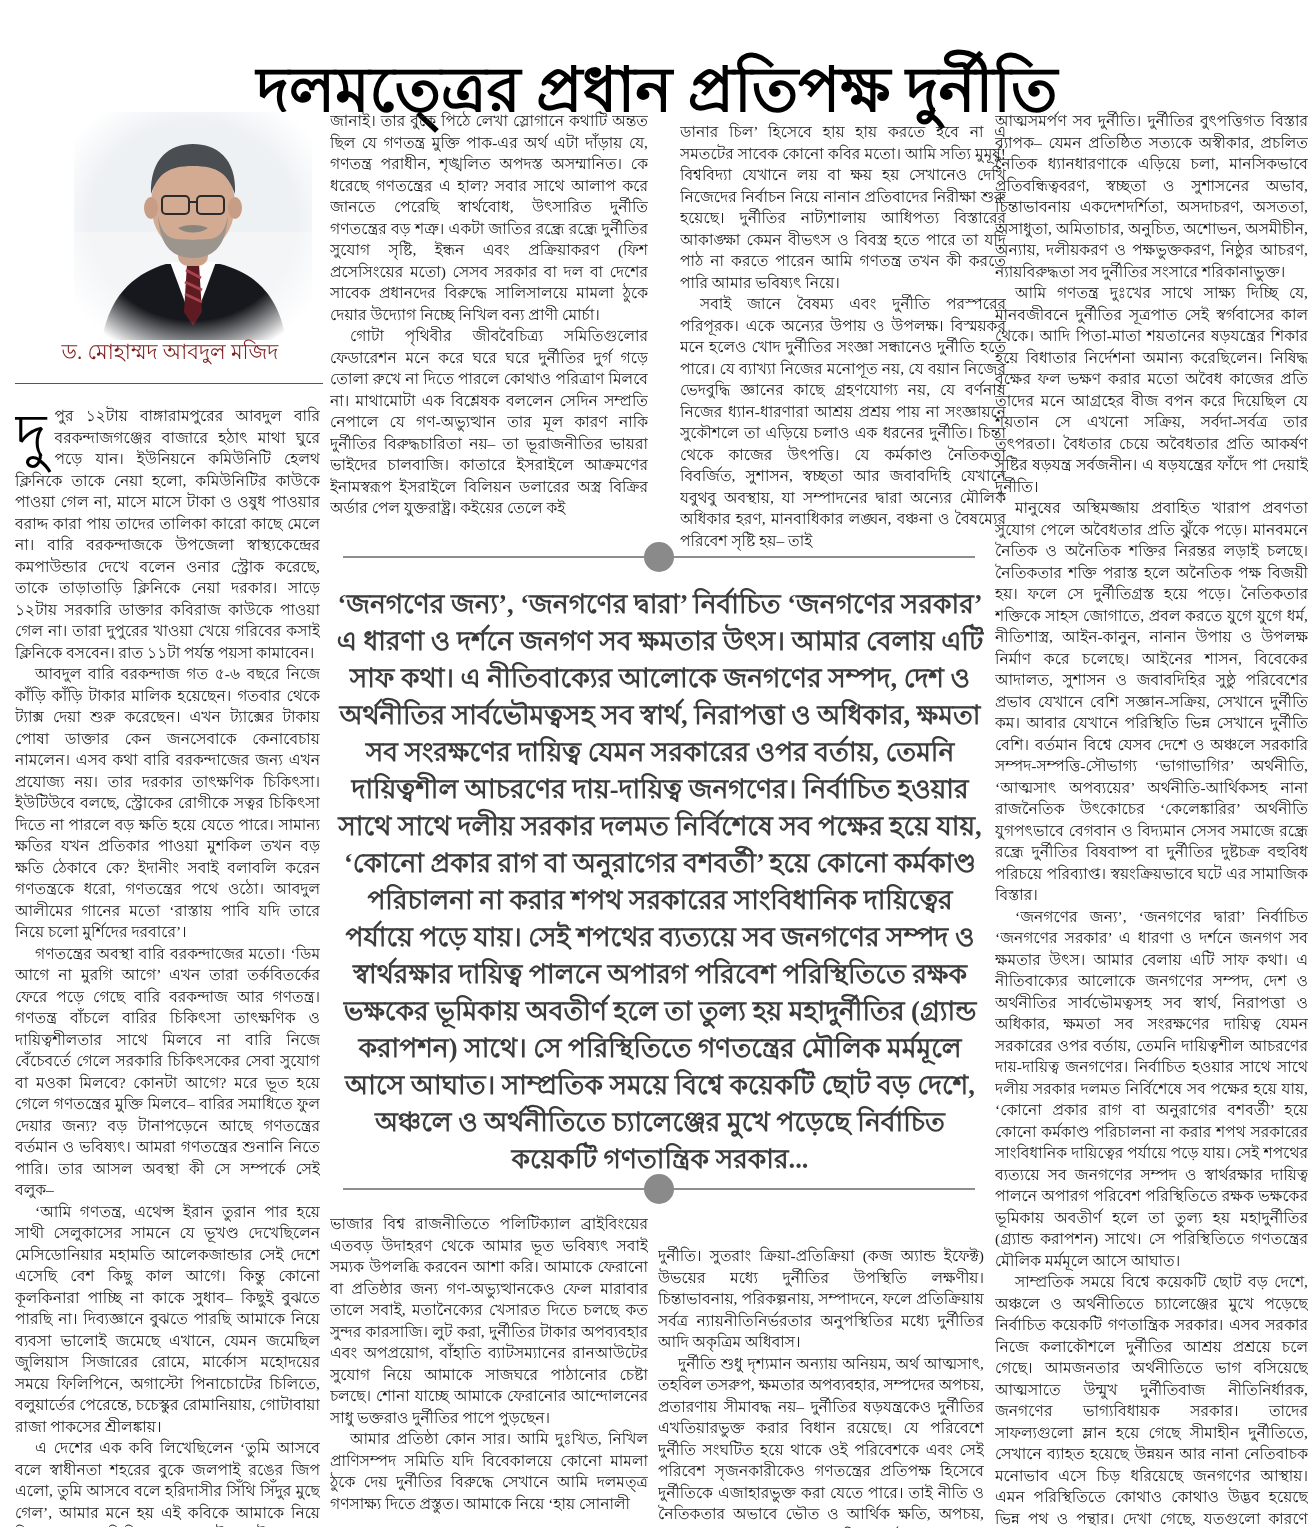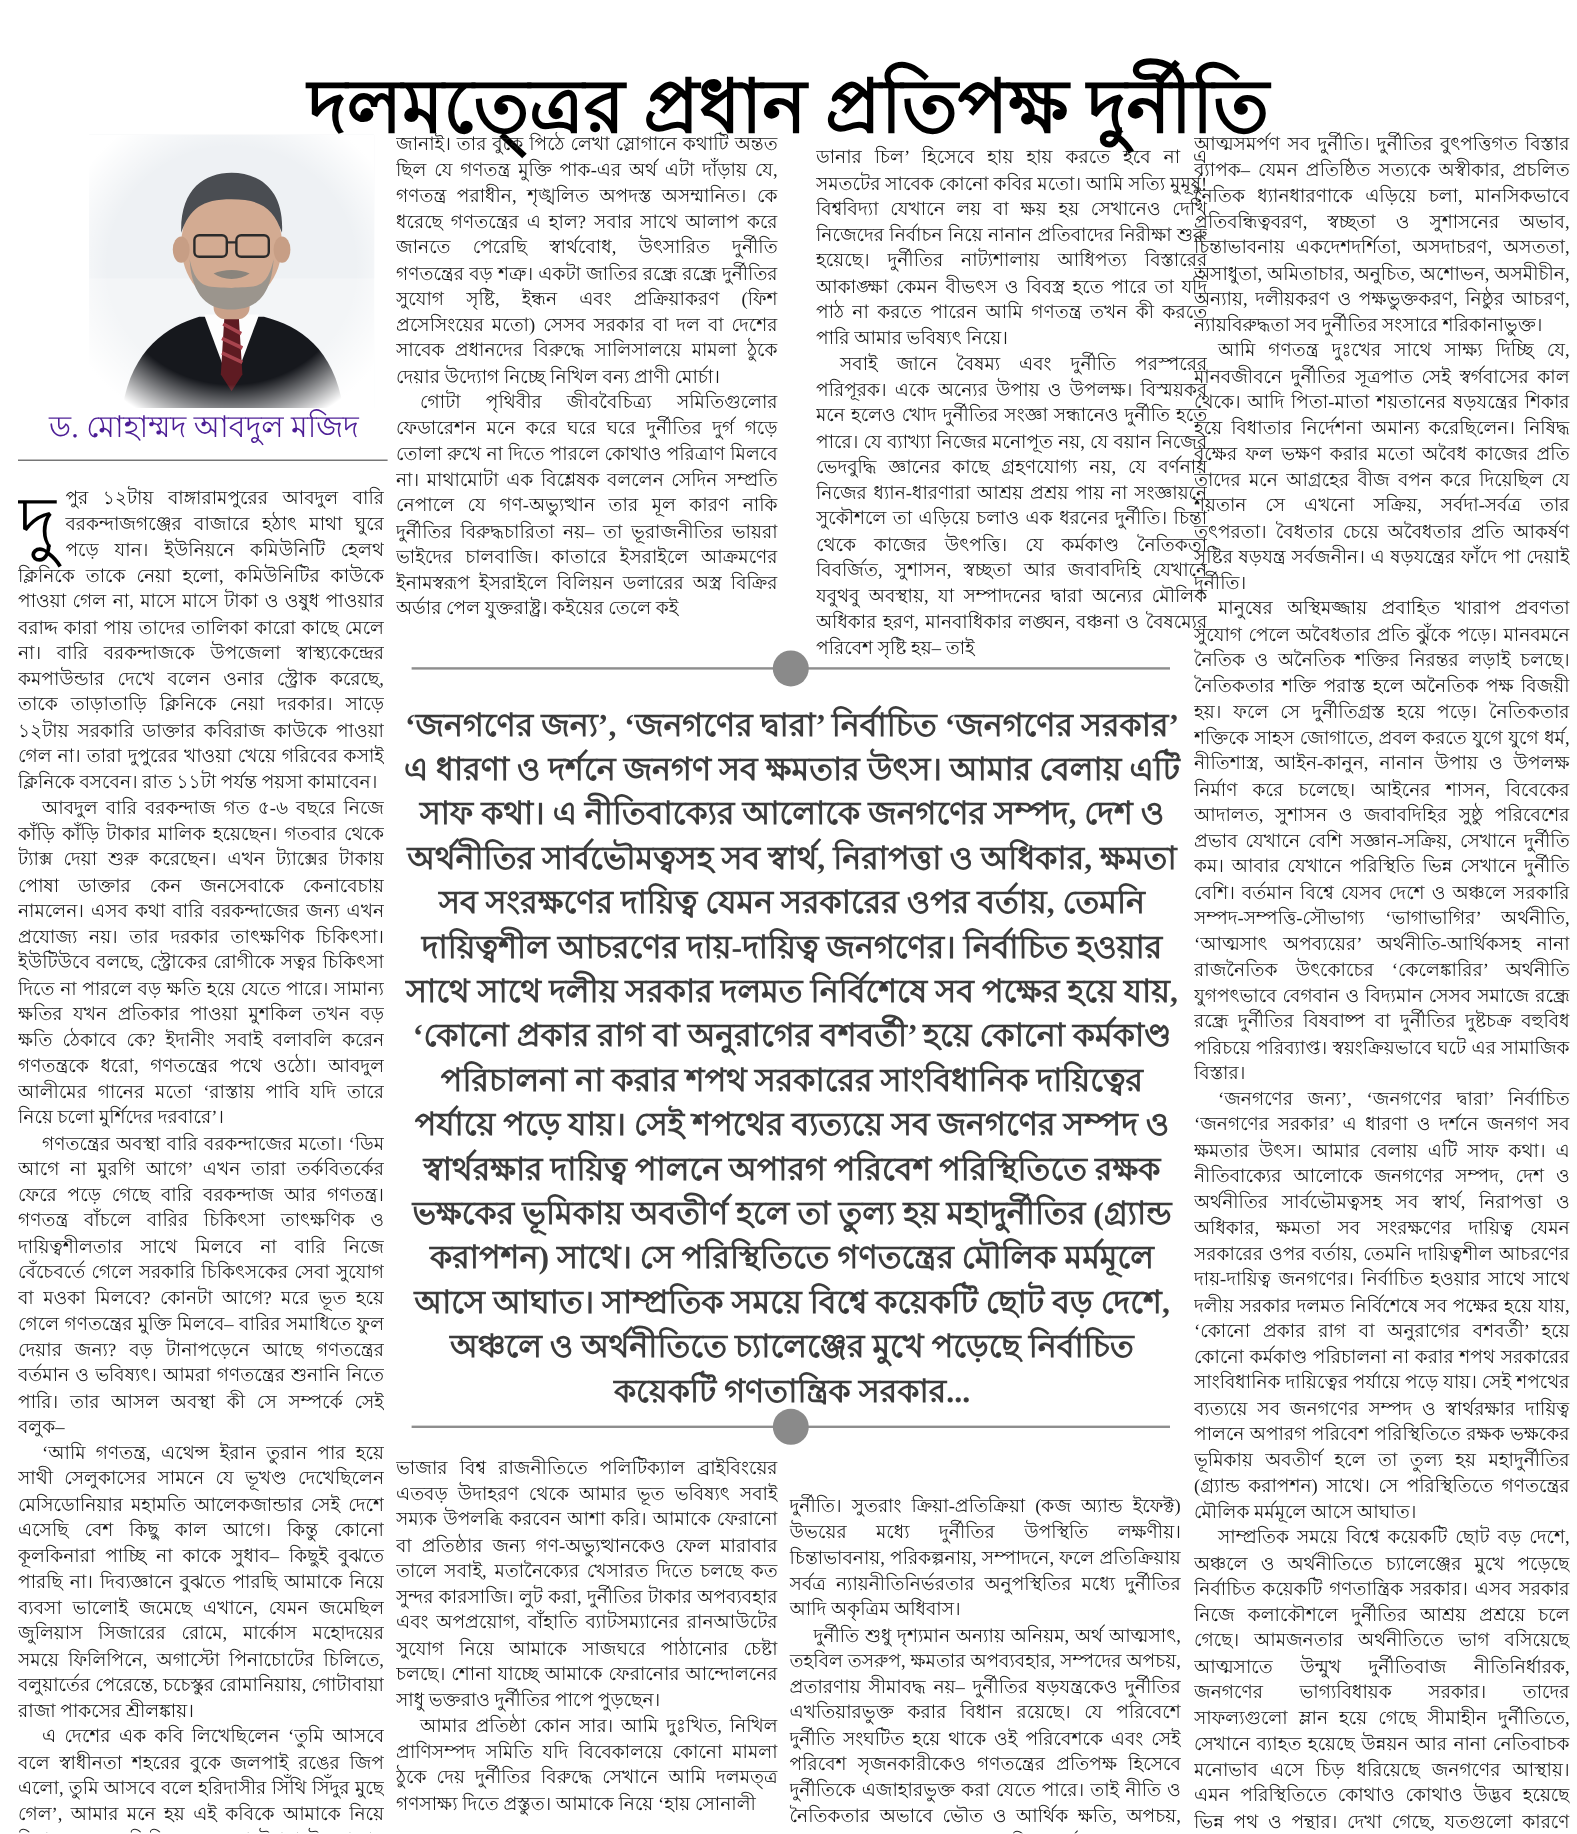--- a/index.html
+++ b/index.html
@@ -5,21 +5,21 @@
   html,body{margin:0;padding:0;background:#ffffff;}
   #page{position:relative;width:1314px;height:1528px;background:#fff;overflow:hidden;
         font-family:"Liberation Serif","DejaVu Serif",serif;color:#1c1c1c;}
   
   .headline{position:absolute;left:0;top:2px;width:1314px;text-align:center;
             font-size:62px;font-weight:700;line-height:92px;color:#000;letter-spacing:0px;}
   
   .photo-wrap{position:absolute;left:74px;top:112px;width:238px;height:228px;}
   .photo-wrap svg{display:block;}
   .author-name{position:absolute;left:10px;top:336px;width:320px;text-align:center;
-               font-size:25px;font-weight:400;color:#4c1d95;}
+               font-size:21px;font-weight:400;color:#7f1d1d;}
   .author-rule{position:absolute;left:15px;top:383px;width:308px;border-top:1.5px solid #555;}
   
   .col{position:absolute;font-size:15.5px;line-height:21.5px;text-align:justify;overflow:hidden;}
   .col p{margin:0;}
   .col p.indent{text-indent:20px;}
   .dropcap{float:left;font-size:60px;line-height:58px;font-weight:400;
            padding:2px 8px 0 0;color:#000;}
   
   .pullquote{position:absolute;left:336px;top:586px;width:648px;height:585px;
              text-align:center;font-size:26.5px;line-height:37px;font-weight:700;

